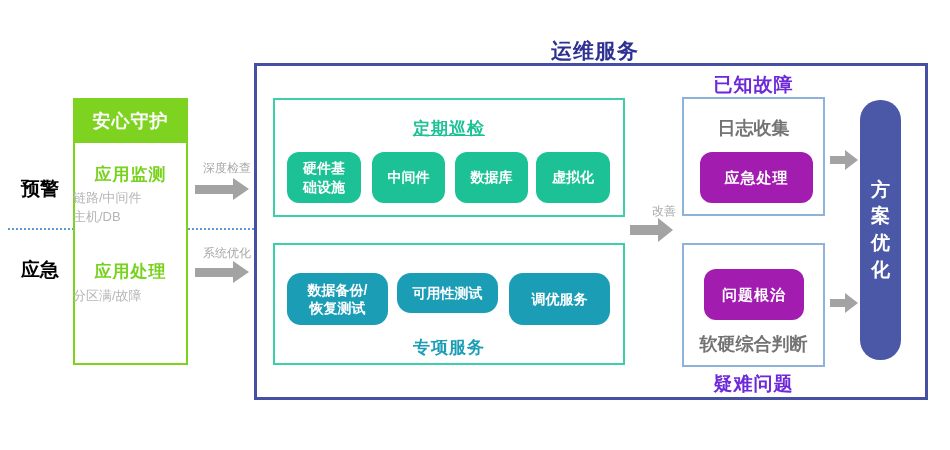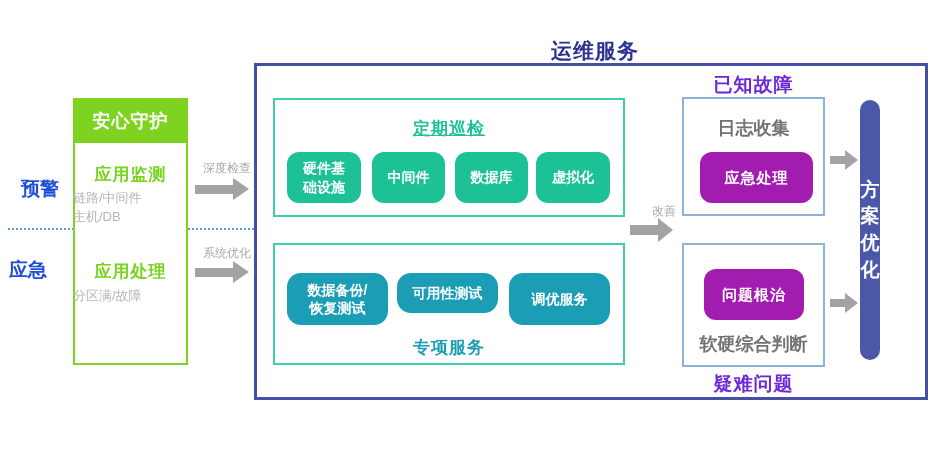--- a/index.html
+++ b/index.html
@@ -5,21 +5,21 @@
   html,body{margin:0;padding:0;background:#ffffff;}
   .canvas{
     position:relative;width:950px;height:450px;background:#ffffff;overflow:hidden;
     font-family:"Liberation Sans","DejaVu Sans",sans-serif;
   }
   .abs{position:absolute;box-sizing:border-box;}
   .center{display:flex;align-items:center;justify-content:center;text-align:center;}
   .pre{white-space:pre-line;}
 
   
-  .lane-label{width:52px;font-size:19px;font-weight:bold;color:#1d4ed8;text-align:center;}
+  .lane-label{width:52px;font-size:19px;font-weight:bold;color:#000000;text-align:center;}
 
   
   .guard-box{left:73px;top:98px;width:115px;height:267px;border:2px solid #7ed321;background:#fff;}
   .guard-header{left:73px;top:98px;width:115px;height:45px;background:#7ed321;color:#fff;
     font-size:18px;font-weight:bold;letter-spacing:1px;}
   .green-title{width:115px;font-size:17px;font-weight:bold;color:#76d21b;text-align:center;letter-spacing:1px;}
   .gray-desc{width:115px;font-size:13px;color:#b5b5b5;line-height:1.45;}
 
   
   .dotted{left:8px;top:228px;width:618px;height:0;border-top:2px dotted #5b9bd5;}
@@ -55,33 +55,33 @@
   .pill-teal{background:#1b9db6;border-radius:14px;font-size:14px;}
   .pill-blue{background:#a21caf;border-radius:12px;font-size:15px;letter-spacing:1px;}
 
   
   .steel-outline{border:2px solid #8fb2da;background:#fff;}
   .log-box{left:682px;top:97px;width:143px;height:119px;}
   .hard-box{left:682px;top:243px;width:143px;height:124px;}
   .indigo-title{width:143px;font-size:19px;font-weight:bold;color:#6d28d9;text-align:center;letter-spacing:1px;}
   .gray-big{width:143px;font-size:18px;font-weight:bold;color:#737373;text-align:center;}
 
-  .optimize-pill{left:860px;top:100px;width:20px;height:260px;background:#4b57a7;border-radius:20px;}
+  .optimize-pill{left:860px;top:100px;width:41px;height:260px;background:#4b57a7;border-radius:20px;}
   .optimize-text{width:20px;font-size:19px;font-weight:bold;color:#fff;line-height:1.4;
     word-break:break-all;text-align:center;}
 </style>
 </head>
 <body>
 
 <div class="canvas">
 
   <div class="abs dotted"></div>
 
   <div class="abs lane-label" style="left:14px;top:176px;">预警</div>
-  <div class="abs lane-label" style="left:2px;top:257px;text-align:center;">应急</div>
+  <div class="abs lane-label" style="left:14px;top:257px;text-align:center;">应急</div>
 
   <div class="abs guard-box"></div>
   <div class="abs center guard-header">安心守护</div>
   <div class="abs green-title" style="left:73px;top:163px;">应用监测</div>
   <div class="abs gray-desc pre" style="left:73px;top:189px;">链路/中间件
 主机/DB</div>
   <div class="abs green-title" style="left:73px;top:260px;">应用处理</div>
   <div class="abs gray-desc" style="left:73px;top:287px;">分区满/故障</div>
 
   <div class="abs arrow-label" style="left:193px;top:160px;width:58px;">深度检查</div>

